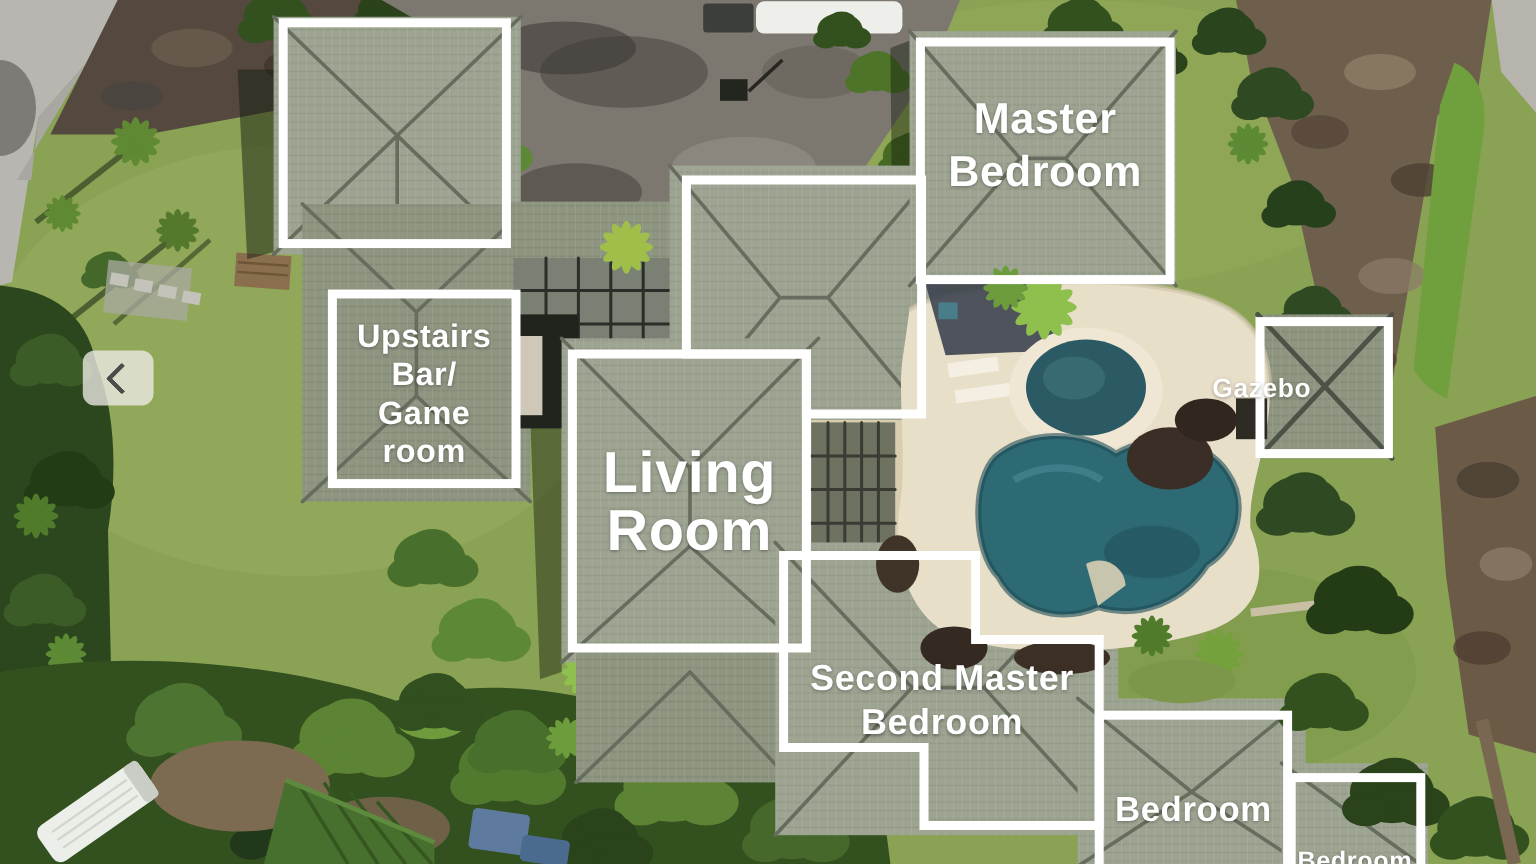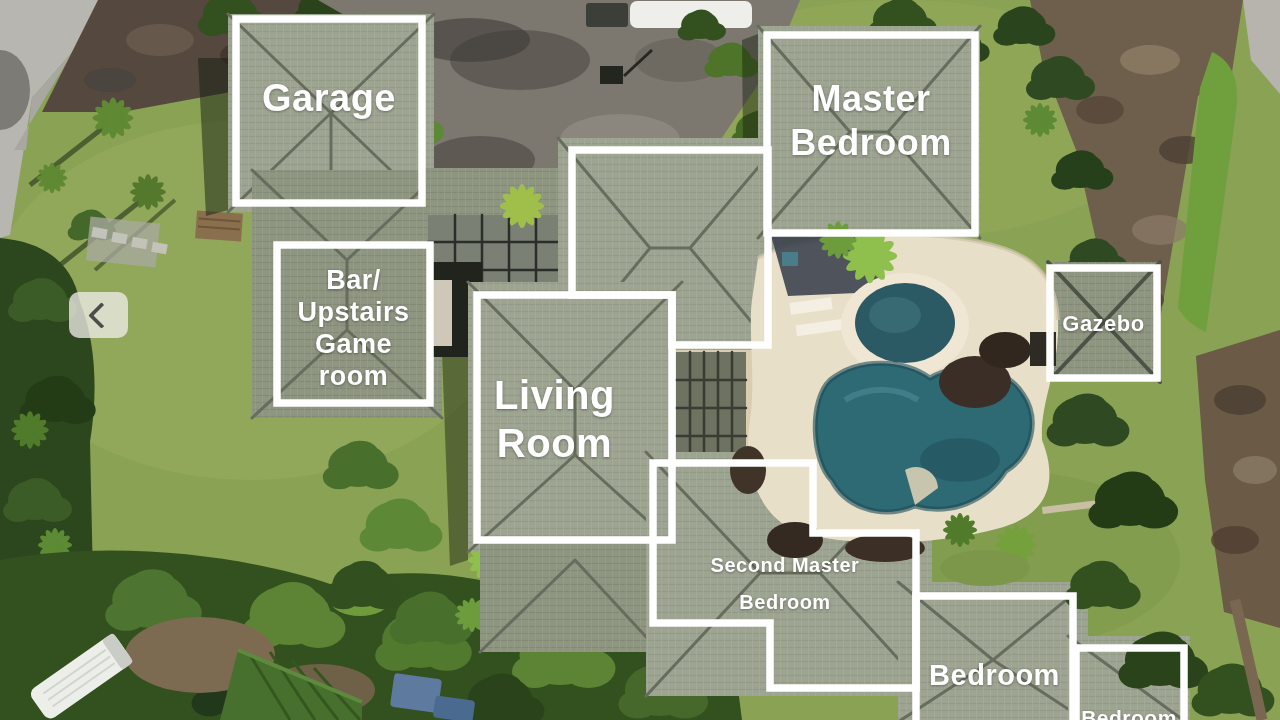--- a/index.html
+++ b/index.html
@@ -282,43 +282,42 @@
       <path d="M572,150 H768 V345 H672 V295 H572 Z"></path>
       <rect x="277" y="245" width="153" height="158"></rect>
       <rect x="477" y="295" width="195" height="245"></rect>
       <rect x="1050" y="268" width="107" height="110"></rect>
       <path d="M653,463 H813 V533 H916 V688 H770 V623 H653 Z"></path>
       <rect x="916" y="596" width="157" height="140"></rect>
       <rect x="1076" y="648" width="108" height="85"></rect>
     </g>
   </svg>
 
-  <div class="ann-label" style="left:236px;top:76px;width:186px;font-size:38px;">Garage</div>
 
   <div class="ann-label" style="left:767px;top:77px;width:208px;font-size:36px;line-height:44px;">
     <span>Master</span>
     <span>Bedroom</span>
   </div>
 
 
   <div class="ann-label" style="left:277px;top:264px;width:153px;font-size:27px;line-height:32px;">
+    <span>Upstairs</span>
     <span>Bar/</span>
-    <span>Upstairs</span>
     <span>Game</span>
     <span>room</span>
   </div>
 
-  <div class="ann-label" style="left:457px;top:371px;width:195px;font-size:40px;line-height:48px;">
+  <div class="ann-label" style="left:477px;top:371px;width:195px;font-size:48px;line-height:48px;">
     <span>Living</span>
     <span>Room</span>
   </div>
 
-  <div class="ann-label" style="left:1050px;top:311px;width:107px;font-size:22px;">Gazebo</div>
-
-  <div class="ann-label" style="left:645px;top:547px;width:280px;font-size:20px;line-height:37px;">
+  <div class="ann-label" style="left:998px;top:311px;width:107px;font-size:22px;">Gazebo</div>
+
+  <div class="ann-label" style="left:645px;top:547px;width:280px;font-size:30px;line-height:37px;">
     <span>Second Master</span>
     <span>Bedroom</span>
   </div>
 
   <div class="ann-label" style="left:916px;top:659px;width:157px;font-size:29px;">Bedroom</div>
 
   <div class="ann-label" style="left:1076px;top:706px;width:106px;font-size:21px;">Bedroom</div>
 
   <button class="prev-btn" type="button">
     <span class="chevron-left"></span>

